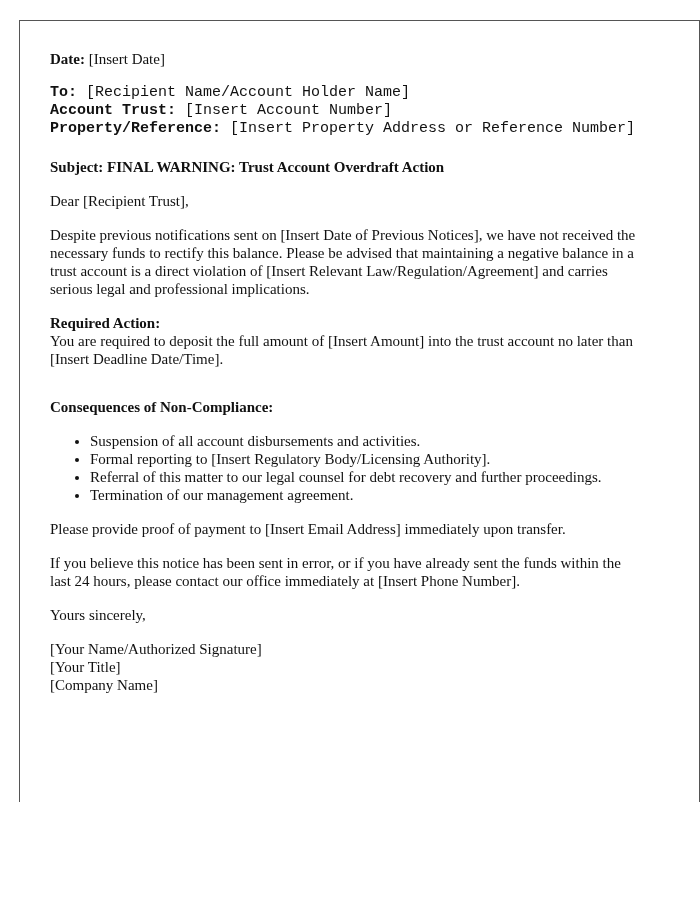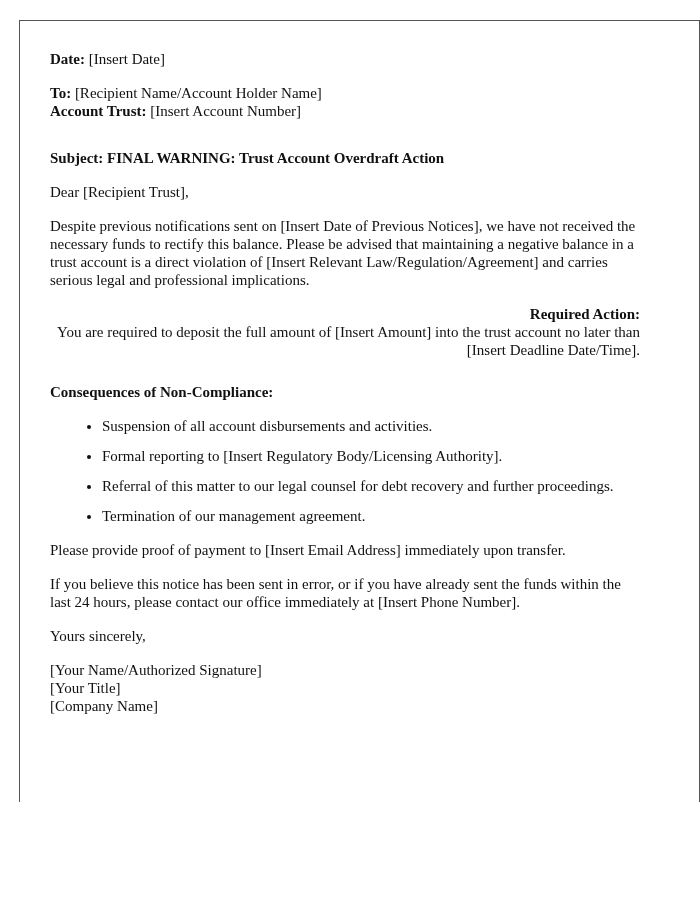--- a/index.html
+++ b/index.html
@@ -41,49 +41,50 @@
       font-weight: bold;
     }
     .block-tight p {
       margin: 0;
     }
     ul {
       margin: 0 0 16px 0;
       padding-left: 40px;
     }
     ul li {
-      margin: 12px;
+      margin: 0;
       padding-left: 0;
       font-family: Liberation Serif, serif;
     }
     .sig-line {
       display: block;
     }
   </style>
 </head>
 <body>
 
 <div class="page">
   <div class="content">
 
     <p><b>Date:</b> <span>[Insert Date]</span></p>
 
-    <div class="block-tight" style="margin-bottom:29px;">
+    <div class="block-tight" style="margin-bottom:20px;font-family:Liberation Mono, monospace;">
       <p><b>To:</b> <span>[Recipient Name/Account Holder Name]</span></p>
       <p><b>Account Trust:</b> <span>[Insert Account Number]</span></p>
+      <p><b>Property/Reference:</b> <span>[Insert Property Address or Reference Number]</span></p>
     </div>
 
     <p><b>Subject: FINAL WARNING: Trust Account Overdraft Action</b></p>
 
     <p>Dear [Recipient Trust],</p>
 
 
     <p>Despite previous notifications sent on [Insert Date of Previous Notices], we have not received the necessary funds to rectify this balance. Please be advised that maintaining a negative balance in a trust account is a direct violation of [Insert Relevant Law/Regulation/Agreement] and carries serious legal and professional implications.</p>
 
-    <div class="block-tight" style="margin-bottom:24px;text-align:right;">
+    <div class="block-tight" style="margin-bottom:30px;">
       <p><b>Required Action:</b></p>
       <p>You are required to deposit the full amount of [Insert Amount] into the trust account no later than [Insert Deadline Date/Time].</p>
     </div>
 
     <div class="block-tight" style="margin-bottom:16px;">
       <p><b>Consequences of Non-Compliance:</b></p>
     </div>
 
     <ul>
       <li>Suspension of all account disbursements and activities.</li>

